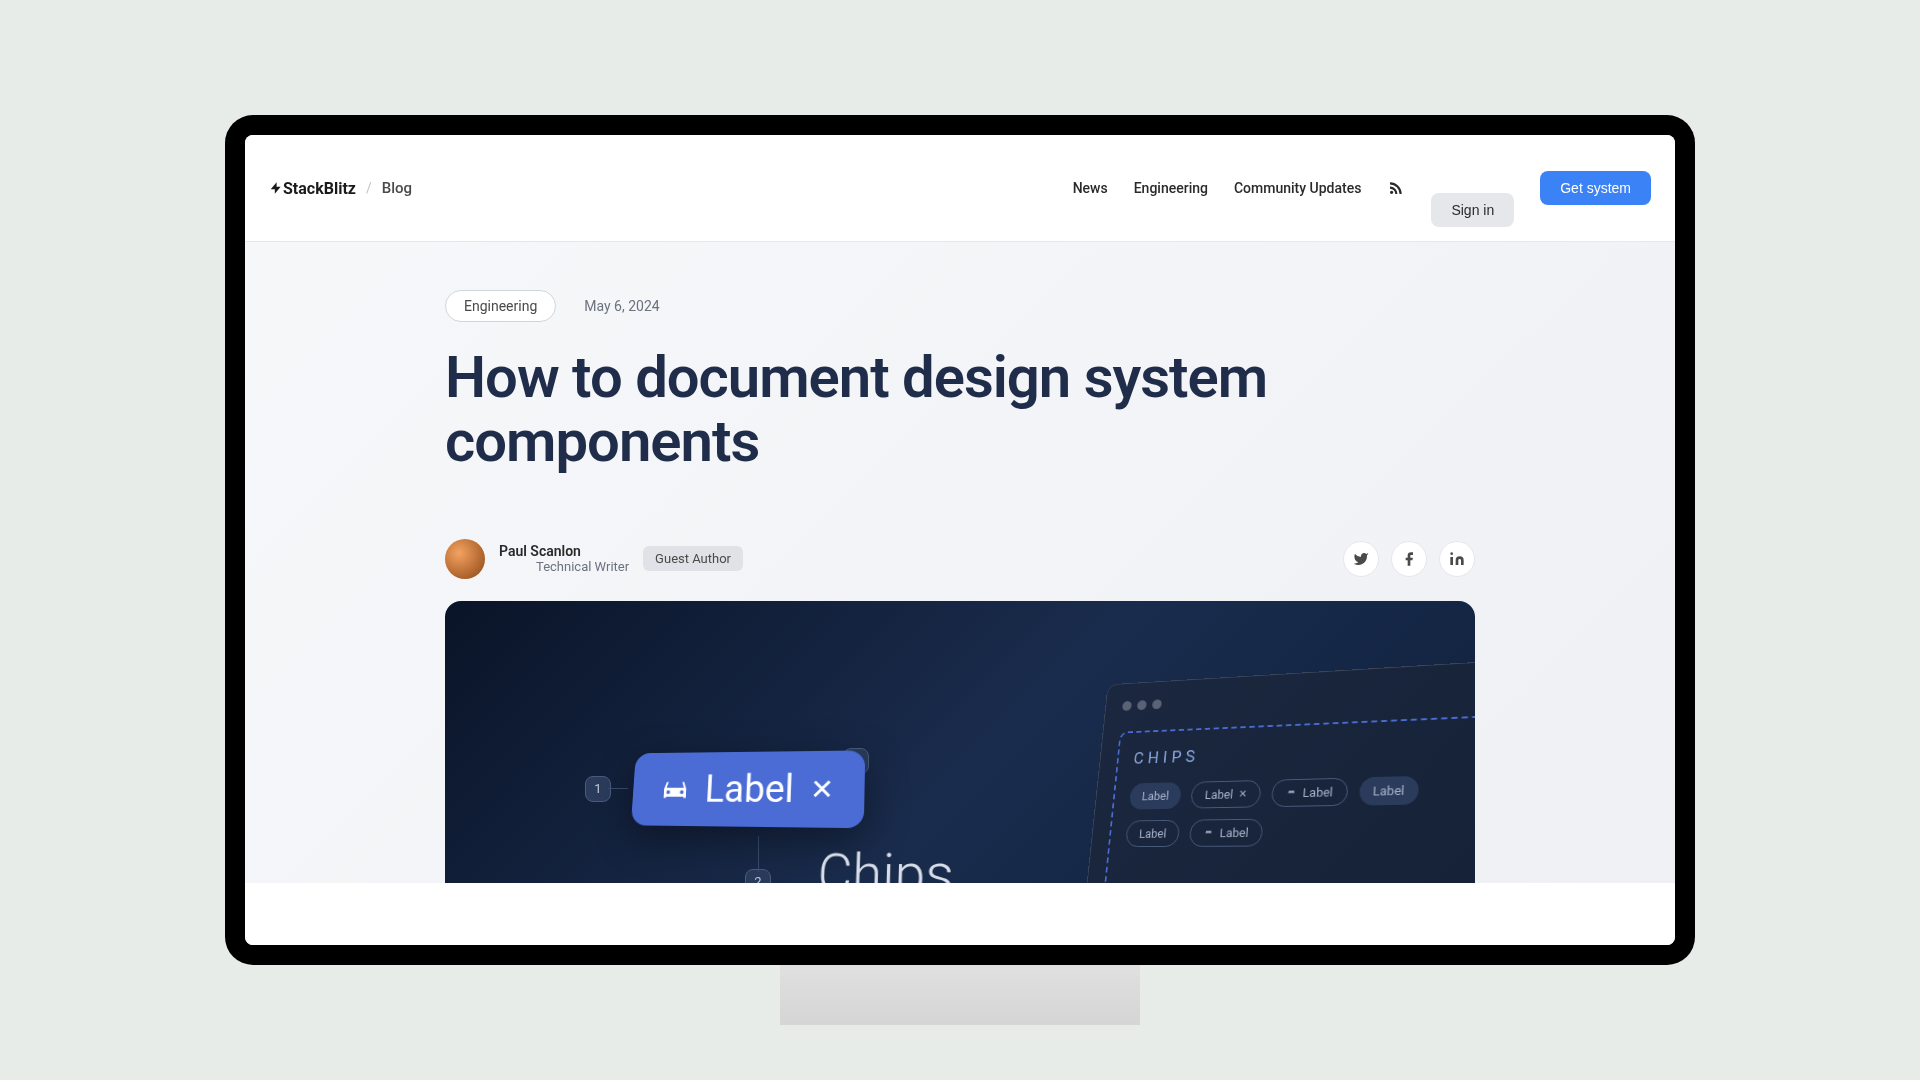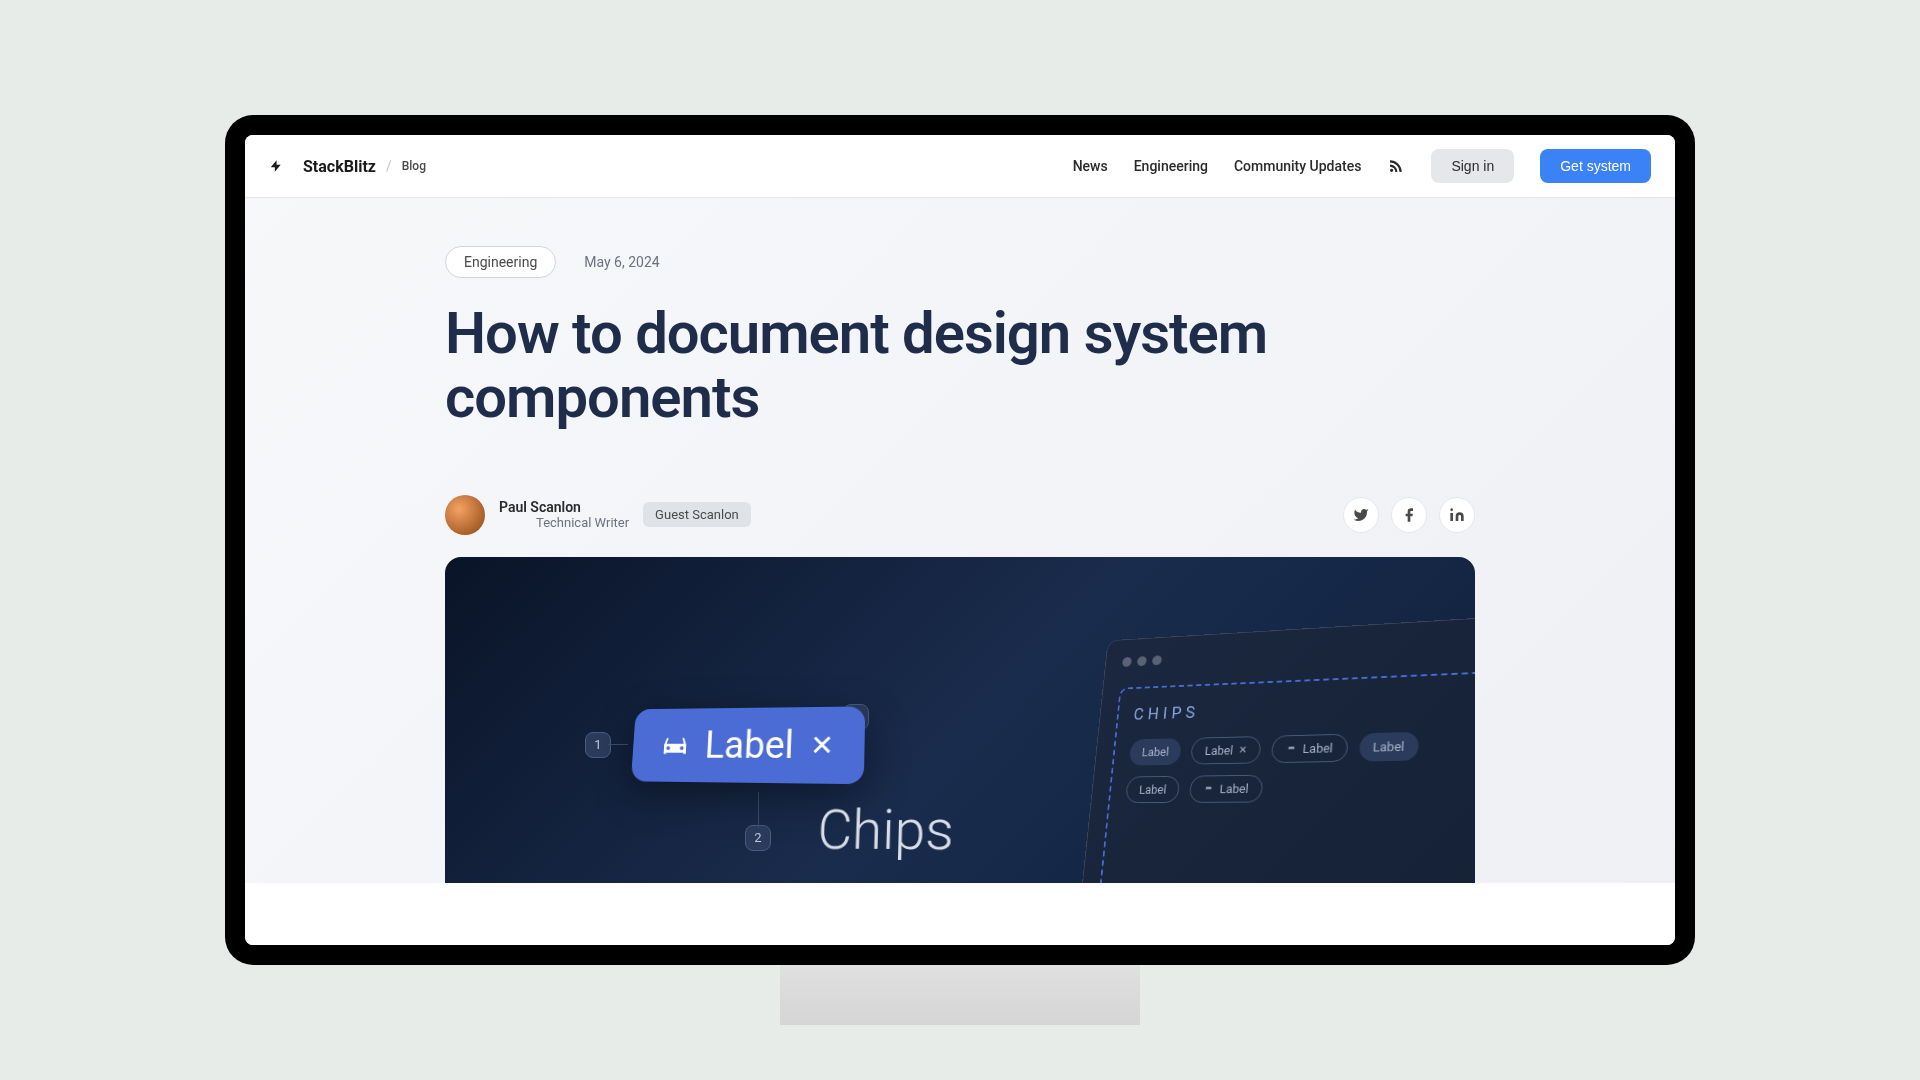--- a/index.html
+++ b/index.html
@@ -46,35 +46,35 @@
       border-bottom: 1px solid #e5e7eb;
     }
     .header-left {
       display: flex;
       align-items: center;
       gap: 10px;
     }
     .logo {
       display: flex;
       align-items: center;
-      gap: 20px;
+      gap: 0;
       font-weight: 700;
       font-size: 16px;
       color: #1a1a1a;
     }
     .logo-icon {
       width: 14px;
       height: 18px;
     }
     .breadcrumb-sep {
       color: #c0c4cc;
       font-size: 14px;
     }
     .breadcrumb-item {
-      font-size: 12px;
+      font-size: 15px;
       color: #4a4a4a;
       font-weight: 500;
     }
     .header-right {
       display: flex;
       align-items: center;
       gap: 26px;
     }
     .nav-link {
       font-size: 14px;
@@ -91,20 +91,21 @@
       padding: 9px 20px;
       border-radius: 8px;
       font-size: 14px;
       font-weight: 500;
       cursor: pointer;
       border: none;
     }
     .btn-signin {
       background: #e5e7eb;
       color: #2a2a2a;
+      margin-top: 44px;
     }
     .btn-primary {
       background: #3b82f6;
       color: #fff;
     }
     .content {
       padding: 48px 200px 0 200px;
     }
     .meta-row {
       display: flex;
@@ -364,21 +365,21 @@
 
       <h1 class="title">How to document design system components</h1>
 
       <div class="author-row">
         <div class="author-left">
           <div class="avatar"></div>
           <div class="author-info">
             <span class="author-name">Paul Scanlon</span>
             <span class="author-role">Technical Writer</span>
           </div>
-          <span class="guest-badge">Guest Scanlon</span>
+          <span class="guest-badge">Guest Author</span>
         </div>
         <div class="share-icons">
           <div class="share-btn">
             <svg viewBox="0 0 24 24">
                 <path d="M23 3a10.9 10.9 0 01-3.14 1.53 4.48 4.48 0 00-7.86 3v1A10.66 10.66 0 013 4s-4 9 5 13a11.64 11.64 0 01-7 2c9 5 20 0 20-11.5a4.5 4.5 0 00-.08-.83A7.72 7.72 0 0023 3z"></path>
               </svg>
           </div>
           <div class="share-btn">
             <svg viewBox="0 0 24 24">
                 <path d="M18 2h-3a5 5 0 00-5 5v3H7v4h3v8h4v-8h3l1-4h-4V7a1 1 0 011-1h3z"></path>

